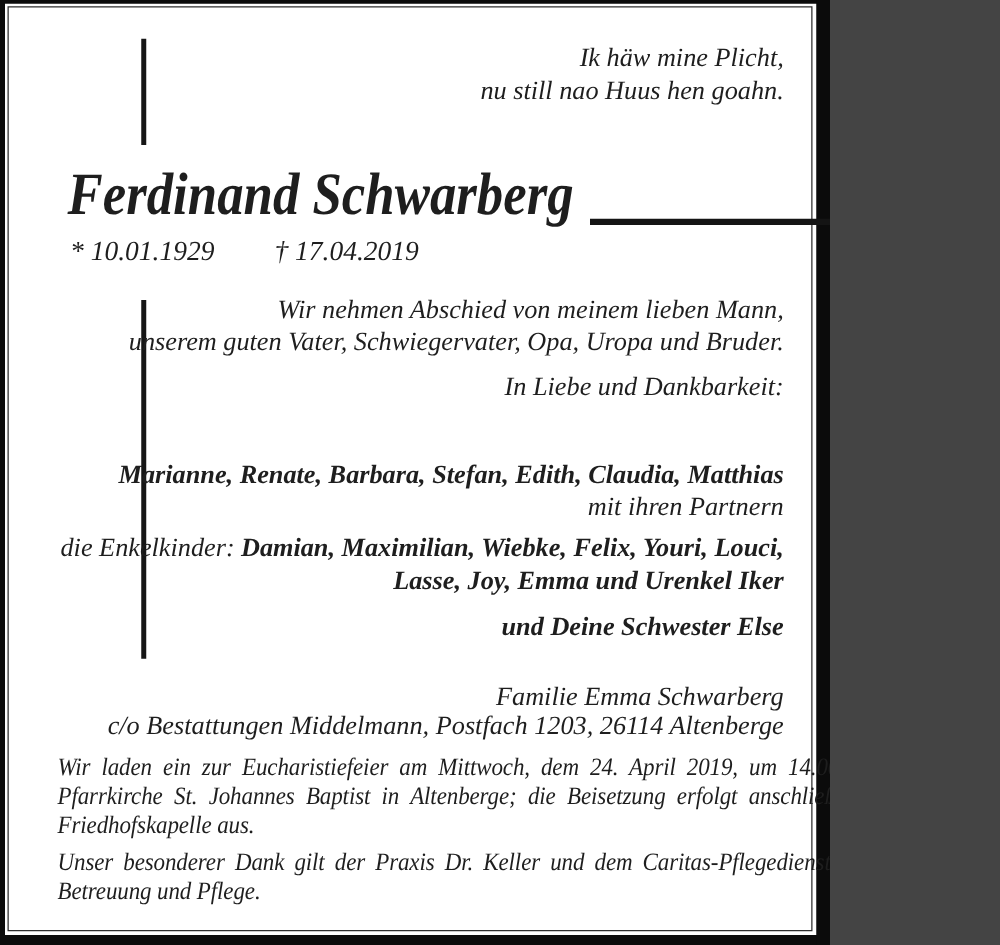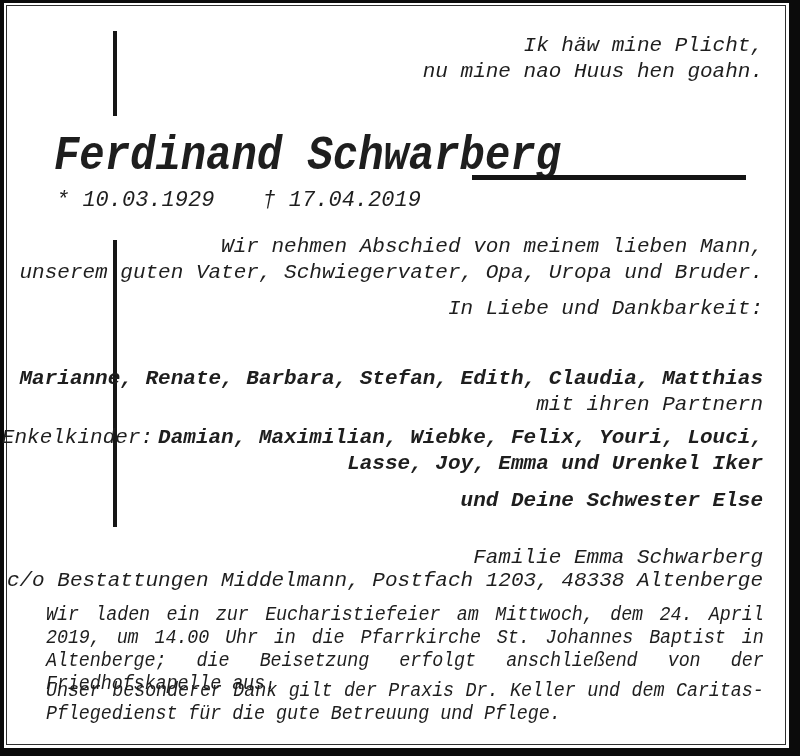--- a/index.html
+++ b/index.html
@@ -3,23 +3,23 @@
 <meta charset="utf-8">
 <style>
   :root{
     --ink:#1e1e1e;
     --frame:#0b0b0b;
     --paper:#ffffff;
   }
   html,body{margin:0;padding:0;background:#444;}
   .page{
     position:relative;
-    width:800px;height:756px;
+    width:664px;height:756px;
     background:var(--paper);
-    font-family:Liberation Mono, monospace;
+    font-family:Liberation Serif, serif;
     color:var(--ink);
     overflow:hidden;
   }
   
   .frame-top   {position:absolute;top:0;left:0;right:0;height:3px;background:var(--frame);}
   .frame-bottom{position:absolute;bottom:0;left:0;right:0;height:8px;background:var(--frame);}
   .frame-left  {position:absolute;top:0;bottom:0;left:0;width:4px;background:var(--frame);}
   .frame-right {position:absolute;top:0;bottom:0;right:0;width:11px;background:var(--frame);}
   .inner-frame {position:absolute;top:5px;left:6px;right:14px;bottom:11px;border:1.5px solid #2e2e2e;}
 
@@ -89,28 +89,28 @@
   <div class="frame-bottom"></div>
   <div class="frame-left"></div>
   <div class="frame-right"></div>
   <div class="inner-frame"></div>
 
   <div class="vline vline-top"></div>
   <div class="vline vline-mid"></div>
 
   <div class="epigraph">
     <div>Ik häw mine Plicht,</div>
-    <div>nu mine nao Huus hen goahn.</div>
+    <div>nu still nao Huus hen goahn.</div>
   </div>
 
   <h1 class="name">Ferdinand Schwarberg</h1>
   <div class="title-rule"></div>
 
   <div class="dates">
-    <span>* 10.03.1929</span><span class="death">† 17.04.2019</span>
+    <span>* 10.01.1929</span><span class="death">† 17.04.2019</span>
   </div>
 
   <div class="rblock p-gratitude">In Liebe und Dankbarkeit:</div>
 
   <div class="rblock p-farewell">
     <div>Wir nehmen Abschied von meinem lieben Mann,</div>
     <div>unserem guten Vater, Schwiegervater, Opa, Uropa und Bruder.</div>
   </div>
 
 
@@ -121,19 +121,19 @@
 
   <div class="rblock p-grandchildren">
     <div><span class="gk-label">die Enkelkinder:</span><span class="b">Damian, Maximilian, Wiebke, Felix, Youri, Louci,</span></div>
     <div class="b">Lasse, Joy, Emma und Urenkel Iker</div>
   </div>
 
   <div class="rblock p-sister b">und Deine Schwester Else</div>
 
   <div class="rblock p-family">
     <div>Familie Emma Schwarberg</div>
-    <div>c/o Bestattungen Middelmann, Postfach 1203, 48338 Altenberge</div>
+    <div>c/o Bestattungen Middelmann, Postfach 1203, 26114 Altenberge</div>
   </div>
 
   <p class="jpara p-invitation">Wir laden ein zur Eucharistiefeier am Mittwoch, dem 24. April 2019, um 14.00 Uhr in die Pfarrkirche St. Johannes Baptist in Altenberge; die Beisetzung erfolgt anschließend von der Friedhofskapelle aus.</p>
   <p class="jpara p-thanks">Unser besonderer Dank gilt der Praxis Dr. Keller und dem Caritas-Pflegedienst für die gute Betreuung und Pflege.</p>
 
 </div>
 
 </body></html>

